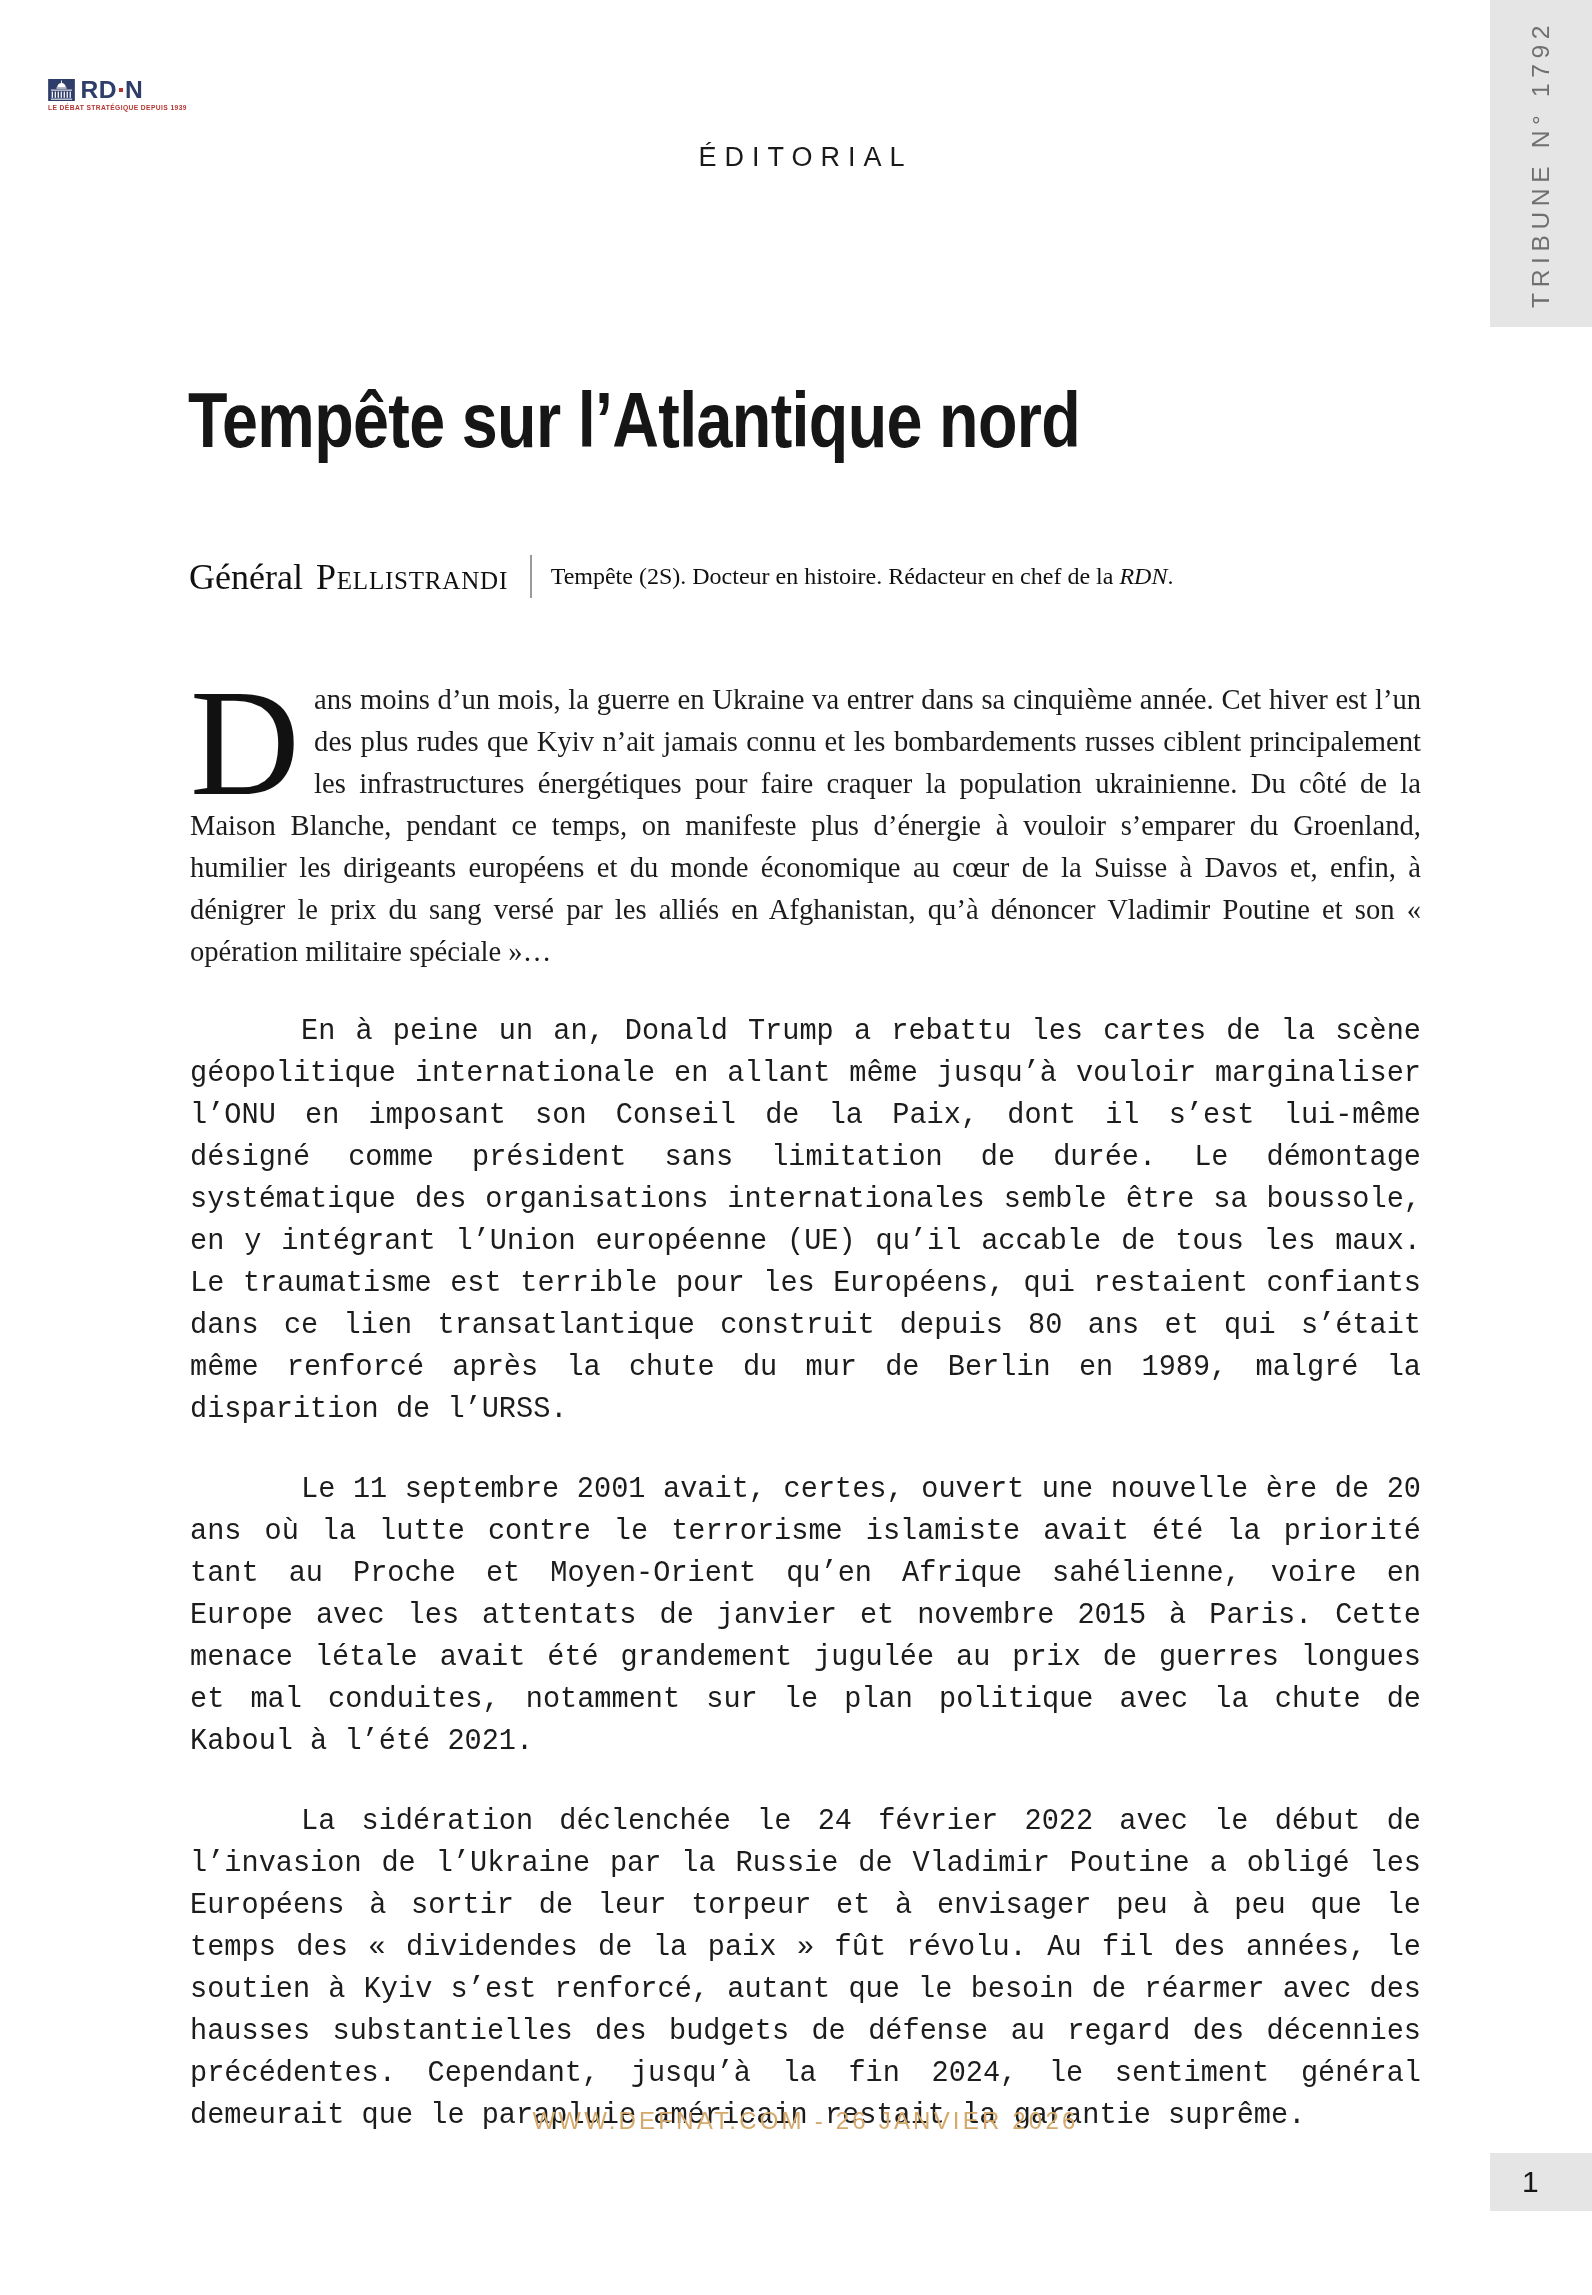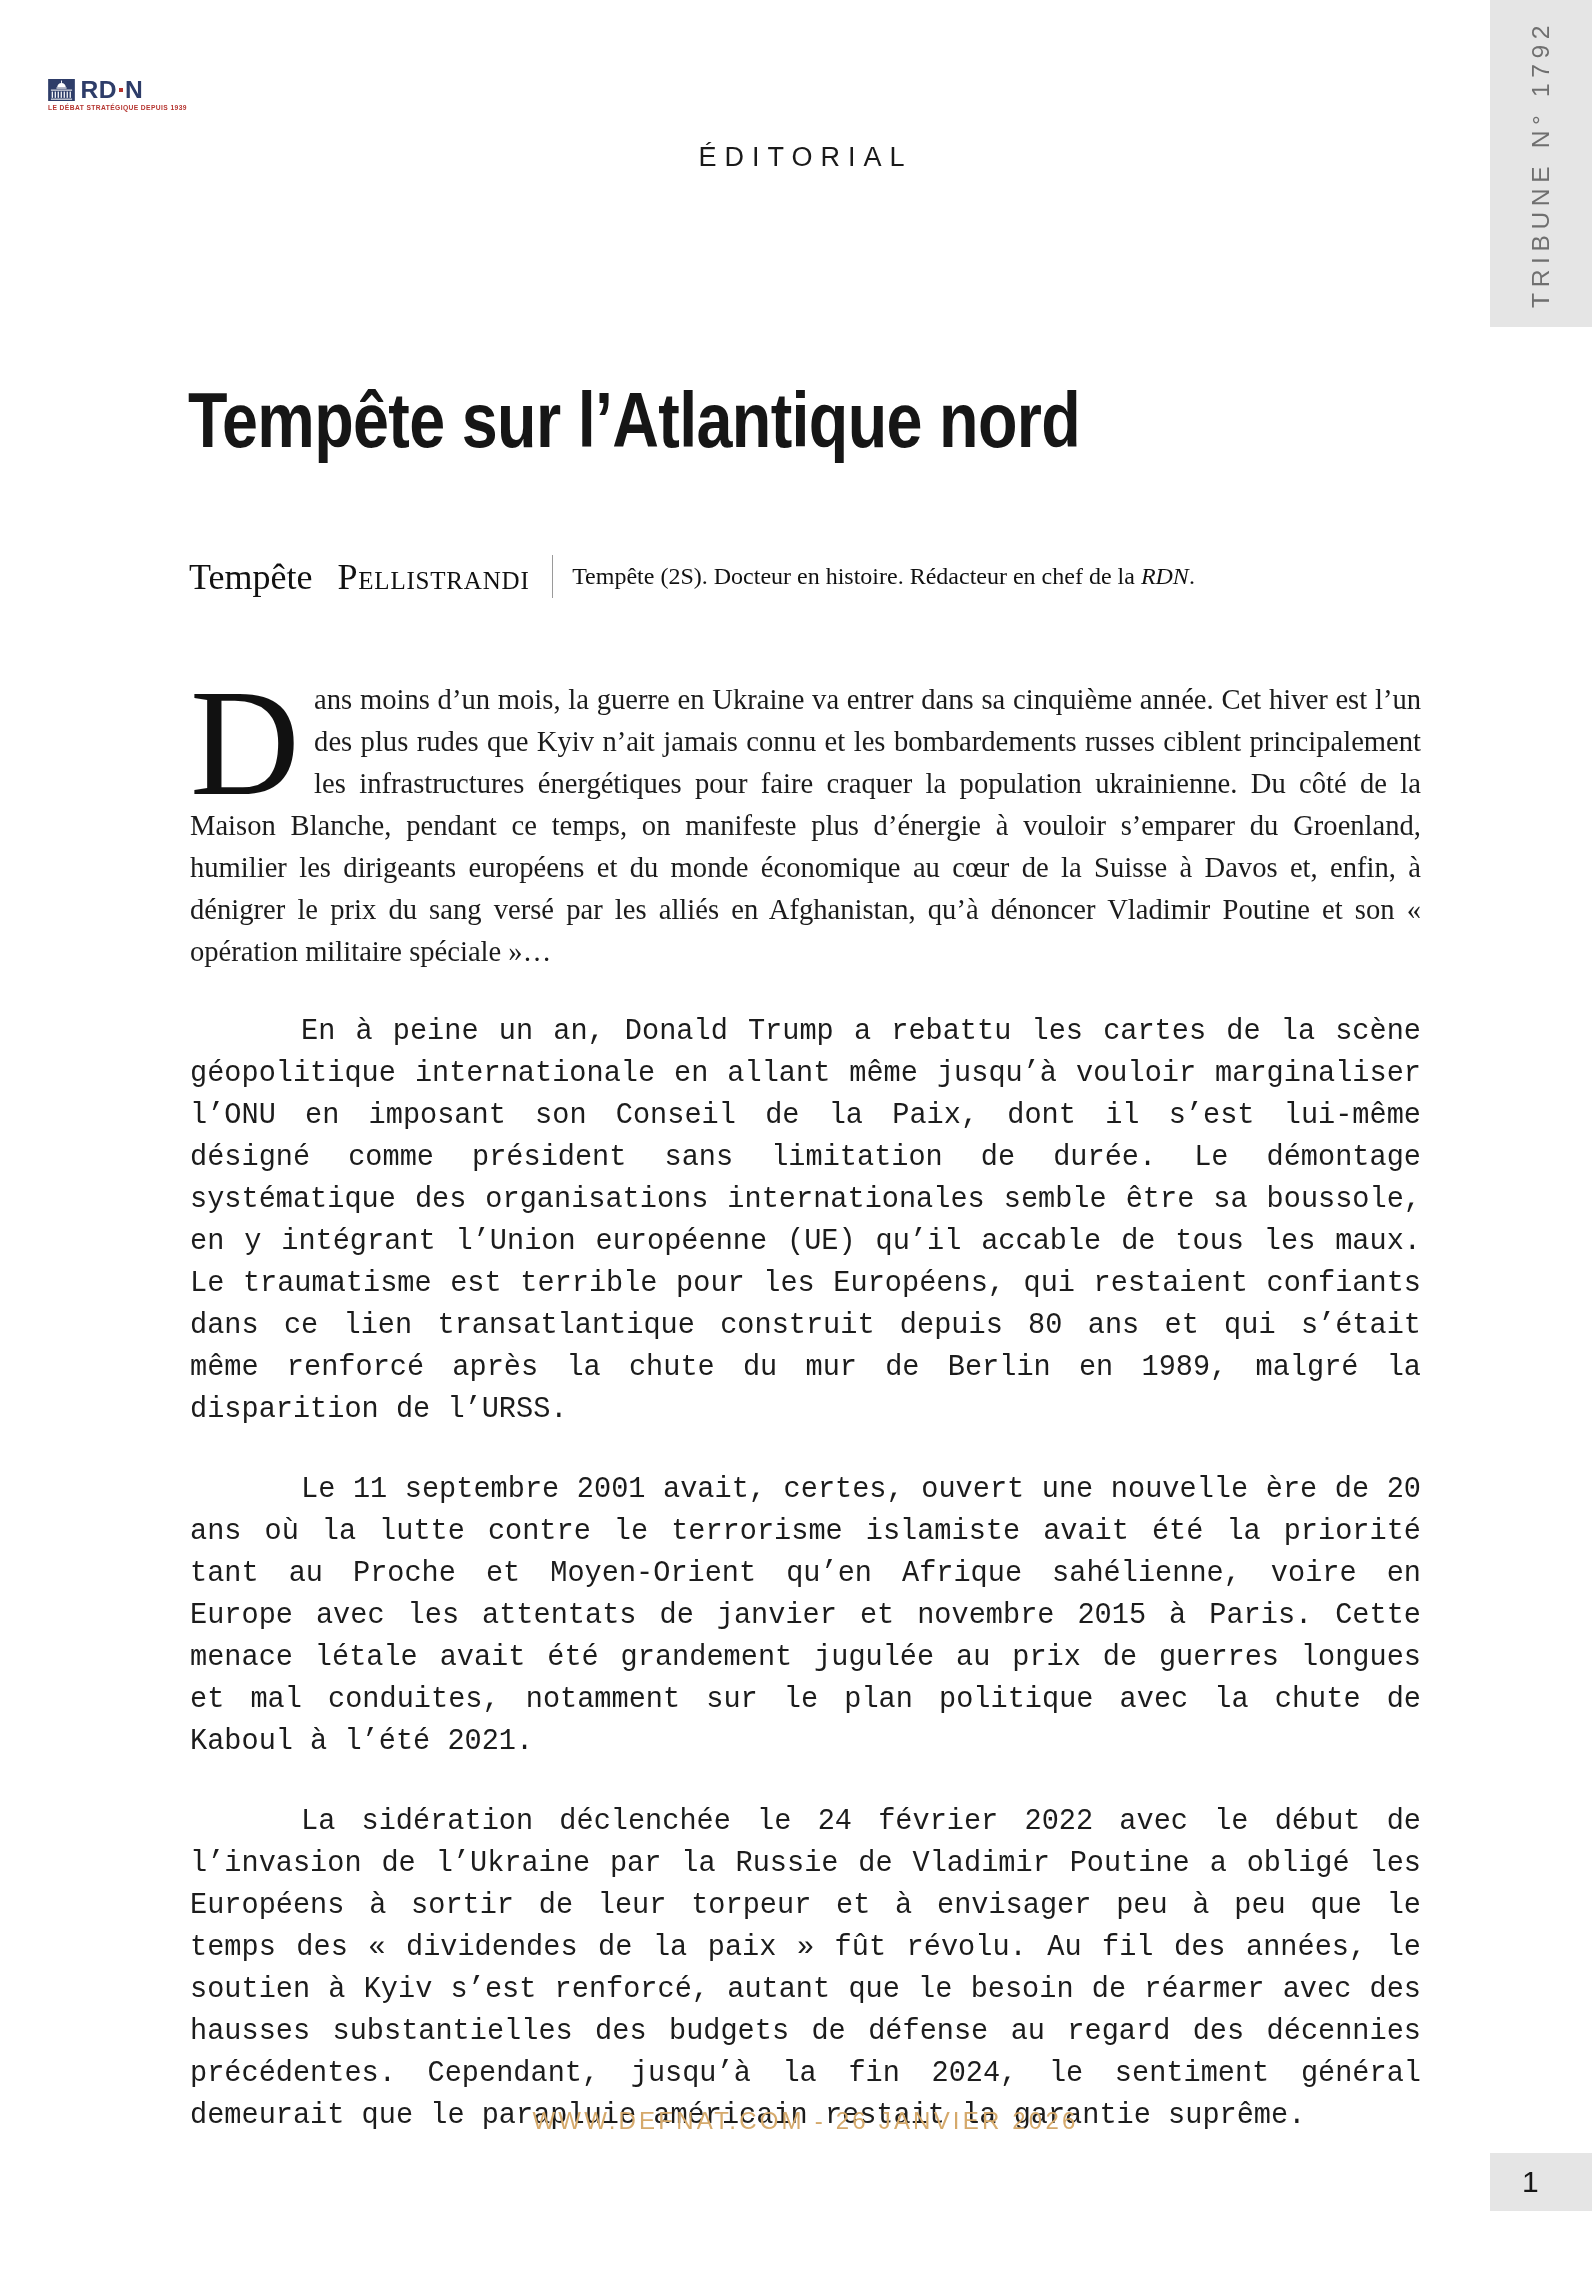--- a/index.html
+++ b/index.html
@@ -46,21 +46,21 @@
   .title {
     position:absolute; left:188px; top:376px;
     font-family:"Liberation Sans", sans-serif; font-weight:bold;
     font-size:77px; letter-spacing:-0.8px; color:#161616;
     transform:scaleX(0.84); transform-origin:left top; white-space:nowrap;
   }
 
   
   .byline { position:absolute; left:189px; top:555px; display:flex; align-items:center; }
   .author-name { font-size:36px; color:#111; white-space:nowrap; }
-  .author-last { font-variant:small-caps; margin-left:25px; letter-spacing:0.8px; }
+  .author-last { font-variant:small-caps; margin-left:13px; letter-spacing:0.8px; }
   .byline-divider { width:1.6px; height:43px; background:#9a9a9a; margin:0 19px 0 22px; }
   .author-role { font-size:24px; color:#111; white-space:nowrap; }
   .author-role .ital { font-style:italic;text-align:center; }
 
   
   .body-text {
     position:absolute; left:190px; top:679px; width:1231px;
     font-size:28.6px; line-height:42px; text-align:justify; color:#1c1c1c;
   }
   .body-text p { margin:0; }
@@ -116,21 +116,21 @@
         </span>
     </div>
     <div class="logo-tagline">LE DÉBAT STRATÉGIQUE DEPUIS 1939</div>
   </div>
 
   <div class="editorial">ÉDITORIAL</div>
 
   <h1 class="title" style="margin:0; font-weight:bold;">Tempête sur l’Atlantique nord</h1>
 
   <div class="byline">
-    <span class="author-name"><span>Tempête</span><span class="author-last">Pellistrandi</span></span>
+    <span class="author-name"><span>Général</span><span class="author-last">Pellistrandi</span></span>
     <span class="byline-divider"></span>
     <span class="author-role"><span>Tempête (2S). Docteur en histoire. Rédacteur en chef de la </span><span class="ital">RDN</span><span>.</span></span>
   </div>
 
   <div class="body-text">
     <p><span class="dropcap">D</span><span>ans moins d’un mois, la guerre en Ukraine va entrer dans sa cinquième année. Cet hiver est l’un des plus rudes que Kyiv n’ait jamais connu et les bombardements russes ciblent principalement les infrastructures énergétiques pour faire craquer la population ukrainienne. Du côté de la Maison Blanche, pendant ce temps, on manifeste plus d’énergie à vouloir s’emparer du Groenland, humilier les dirigeants européens et du monde économique au cœur de la Suisse à Davos et, enfin, à dénigrer le prix du sang versé par les alliés en Afghanistan, qu’à dénoncer Vladimir Poutine et son « opération militaire spéciale »…</span></p>
     <p>En à peine un an, Donald Trump a rebattu les cartes de la scène géopolitique internationale en allant même jusqu’à vouloir marginaliser l’ONU en imposant son Conseil de la Paix, dont il s’est lui-même désigné comme président sans limitation de durée. Le démontage systématique des organisations internationales semble être sa boussole, en y intégrant l’Union européenne (UE) qu’il accable de tous les maux. Le traumatisme est terrible pour les Européens, qui restaient confiants dans ce lien transatlantique construit depuis 80 ans et qui s’était même renforcé après la chute du mur de Berlin en 1989, malgré la disparition de l’URSS.</p>
     <p>Le 11 septembre 2001 avait, certes, ouvert une nouvelle ère de 20 ans où la lutte contre le terrorisme islamiste avait été la priorité tant au Proche et Moyen-Orient qu’en Afrique sahélienne, voire en Europe avec les attentats de janvier et novembre 2015 à Paris. Cette menace létale avait été grandement jugulée au prix de guerres longues et mal conduites, notamment sur le plan politique avec la chute de Kaboul à l’été 2021.</p>
     <p>La sidération déclenchée le 24 février 2022 avec le début de l’invasion de l’Ukraine par la Russie de Vladimir Poutine a obligé les Européens à sortir de leur torpeur et à envisager peu à peu que le temps des « dividendes de la paix » fût révolu. Au fil des années, le soutien à Kyiv s’est renforcé, autant que le besoin de réarmer avec des hausses substantielles des budgets de défense au regard des décennies précédentes. Cependant, jusqu’à la fin 2024, le sentiment général demeurait que le parapluie américain restait la garantie suprême.</p>
   </div>

